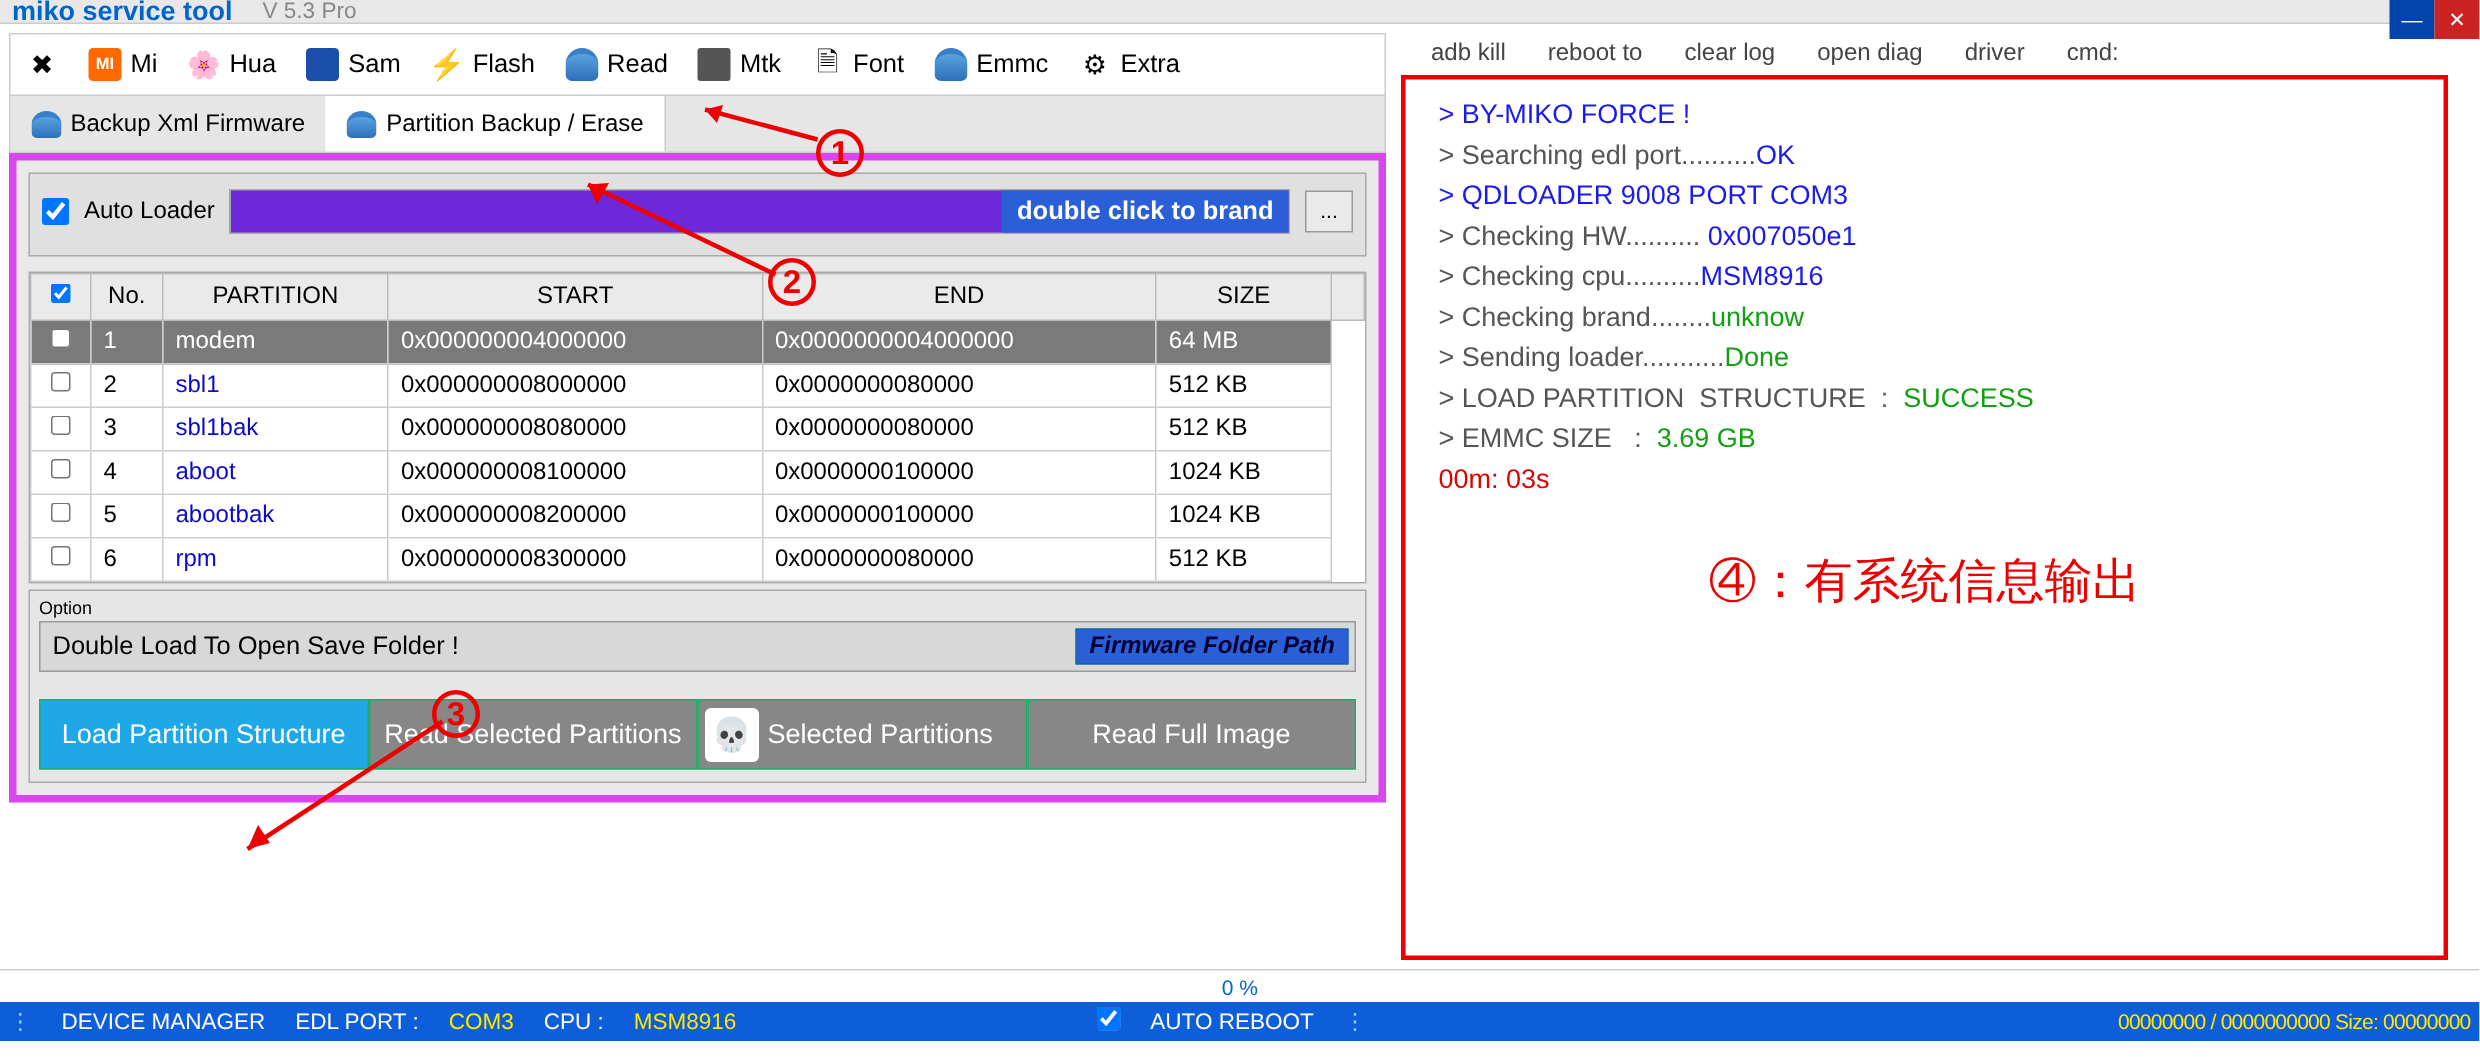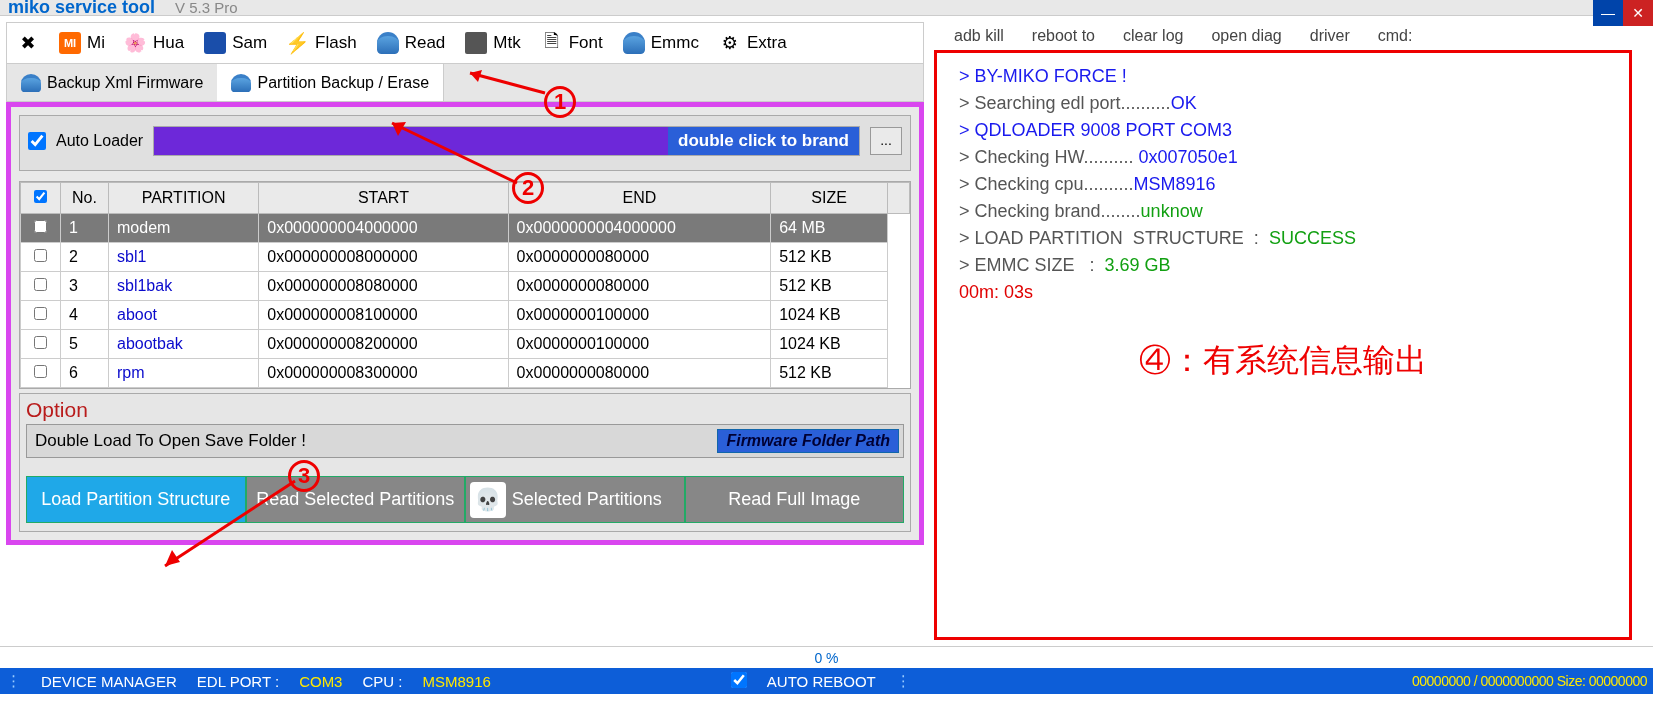--- a/index.html
+++ b/index.html
@@ -45,21 +45,21 @@
 .ptable td { border: 1px solid #ccc; padding: 5px 8px; font-size: 16px; }
 .ptable .chk { width: 40px; text-align: center; }
 .ptable .no { width: 48px; }
 .ptable .start { font-weight: normal; }
 .ptable tr.sel td { background: #7a7a7a; color: #fff; }
 .ptable .part { color: #0a0acc; }
 .ptable tr.sel .part { color: #fff; }
 .scrollbar { width: 22px; background: #e4e4e4; }
 
 .option-box { margin-top: 4px; border: 1px solid #aaa; padding: 4px 6px 8px 6px; background: #e6e6e6; }
-.option-label { color: #b91c1c; font-size: 21px; }
+.option-label { color: #000000; font-size: 12px; }
 .folder-row { margin-top: 2px; background: #d8d8d8; border: 1px solid #999; padding: 6px 8px; display: flex; align-items: center; position: relative; }
 .folder-hint { font-size: 17px; }
 .folder-path { position: absolute; right: 4px; background: #2a5fd8; border: 1px solid #16a; padding: 2px 8px; font-style: italic; color: #003; font-size: 16px; font-weight: bold; }
 
 .action-row { display: flex; gap: 0; margin-top: 18px; }
 .action-btn { flex: 1; padding: 12px 8px; font-size: 18px; text-align: center; border: 1px solid #2a6; cursor: pointer; }
 .action-load { background: #1fa8e8; color: #fff; }
 .action-grey { background: #878787; color: #fff; }
 .skull-btn { position: relative; }
 .skull { position: absolute; left: 4px; top: 50%; transform: translateY(-50%); width: 36px; height: 36px; background: #fff; border-radius: 4px; font-size: 22px; display: flex; align-items: center; justify-content: center; }
@@ -257,20 +257,21 @@
       <span>cmd:</span>
     </div>
     <div class="log-box">
       <div id="log-lines">
           <div class="log-line log-blue">&gt; BY-MIKO FORCE !</div>
           <div class="log-line"><span class="log-grey">&gt; Searching edl port..........</span><span class="log-blue">OK</span></div>
           <div class="log-line log-blue">&gt; QDLOADER 9008 PORT COM3</div>
           <div class="log-line"><span class="log-grey">&gt; Checking HW.......... </span><span class="log-blue">0x007050e1</span></div>
           <div class="log-line"><span class="log-grey">&gt; Checking cpu..........</span><span class="log-blue">MSM8916</span></div>
           <div class="log-line"><span class="log-grey">&gt; Checking brand........</span><span class="log-green">unknow</span></div>
+          <div class="log-line"><span class="log-grey">&gt; Sending loader...........</span><span class="log-green">Done</span></div>
           <div class="log-line"><span class="log-grey">&gt; LOAD PARTITION  STRUCTURE  :  </span><span class="log-green">SUCCESS</span></div>
           <div class="log-line"><span class="log-grey">&gt; EMMC SIZE   :  </span><span class="log-green">3.69 GB</span></div>
           <div class="log-line log-red">00m: 03s</div>
         </div>
       <div class="annotation-4">④：有系统信息输出</div>
     </div>
   </div>
 </div>
 
 <div class="statusbar-top">

